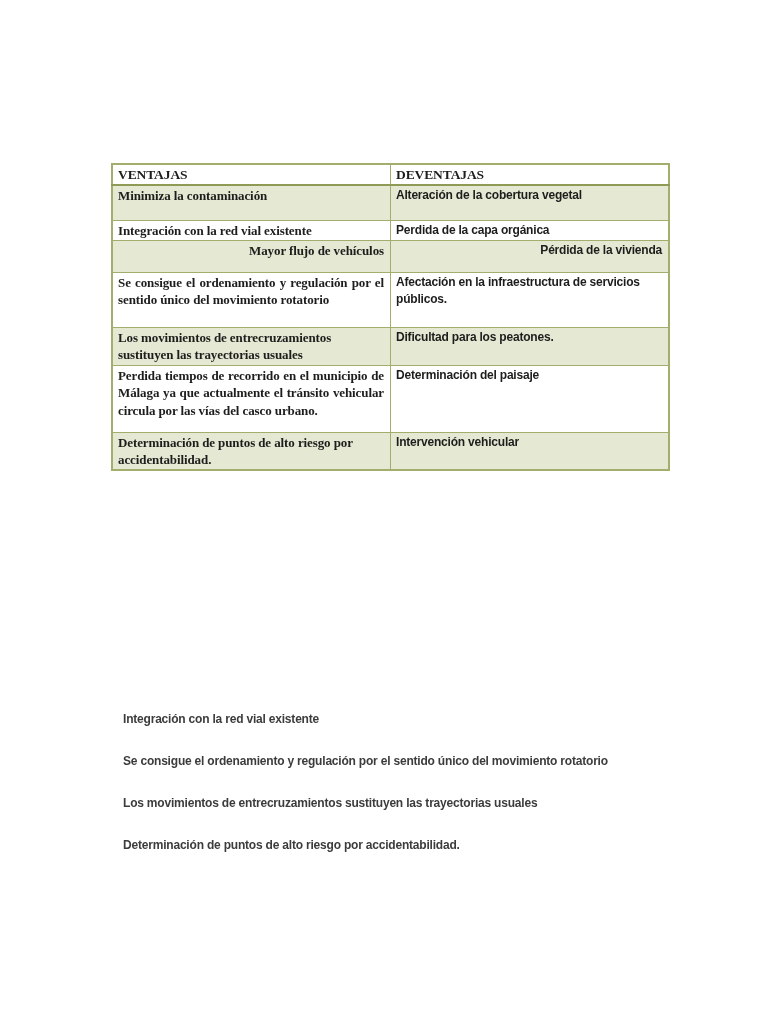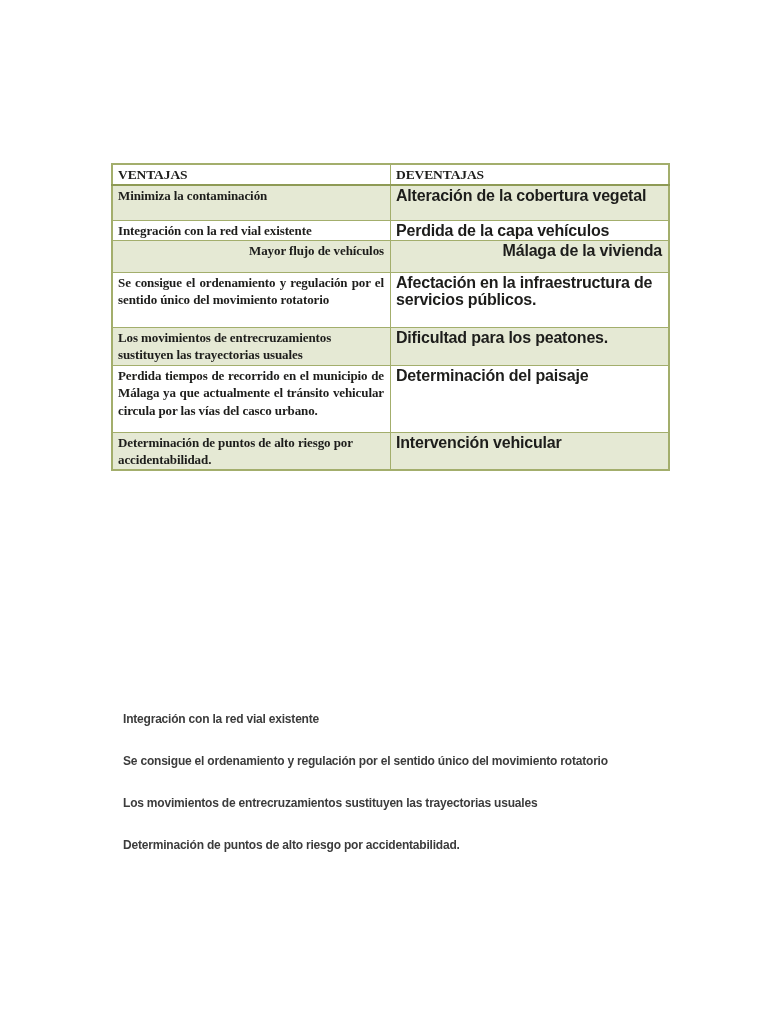--- a/index.html
+++ b/index.html
@@ -49,21 +49,21 @@
     font-weight: 700;
     font-size: 13px;
     line-height: 17.5px;
     letter-spacing: -0.1px;
     color: var(--table-text);
   }
   .cmp-table th { font-size: 13.5px; }
   .c-right {
     font-family: "Liberation Sans", "DejaVu Sans", sans-serif;
     font-weight: 700;
-    font-size: 16px;
+    font-size: 12px;
     line-height: 17.5px;
     letter-spacing: -0.2px;
     color: var(--table-text);
   }
 
   
   .cmp-table tr:nth-child(1) { height: 20px; }
   .cmp-table tr:nth-child(2) { height: 36px; }
   .cmp-table tr:nth-child(3) { height: 19px; }
   .cmp-table tr:nth-child(4) { height: 32px; text-align: right; }
@@ -104,25 +104,25 @@
       <tr class="header-row">
         <th>VENTAJAS</th>
         <th>DEVENTAJAS</th>
       </tr>
       <tr class="shaded">
         <td class="c-left">Minimiza la contaminación</td>
         <td class="c-right">Alteración de la cobertura vegetal</td>
       </tr>
       <tr>
         <td class="c-left">Integración con la red vial existente</td>
-        <td class="c-right">Perdida de la capa vehículos</td>
+        <td class="c-right">Perdida de la capa orgánica</td>
       </tr>
       <tr class="shaded">
         <td class="c-left">Mayor flujo de vehículos</td>
-        <td class="c-right">Málaga de la vivienda</td>
+        <td class="c-right">Pérdida de la vivienda</td>
       </tr>
       <tr>
         <td class="c-left">Se consigue el ordenamiento y regulación por el sentido único del movimiento rotatorio</td>
         <td class="c-right">Afectación en la infraestructura de servicios públicos.</td>
       </tr>
       <tr class="shaded">
         <td class="c-left">Los movimientos de entrecruzamientos sustituyen las trayectorias usuales</td>
         <td class="c-right">Dificultad para los peatones.</td>
       </tr>
       <tr>

